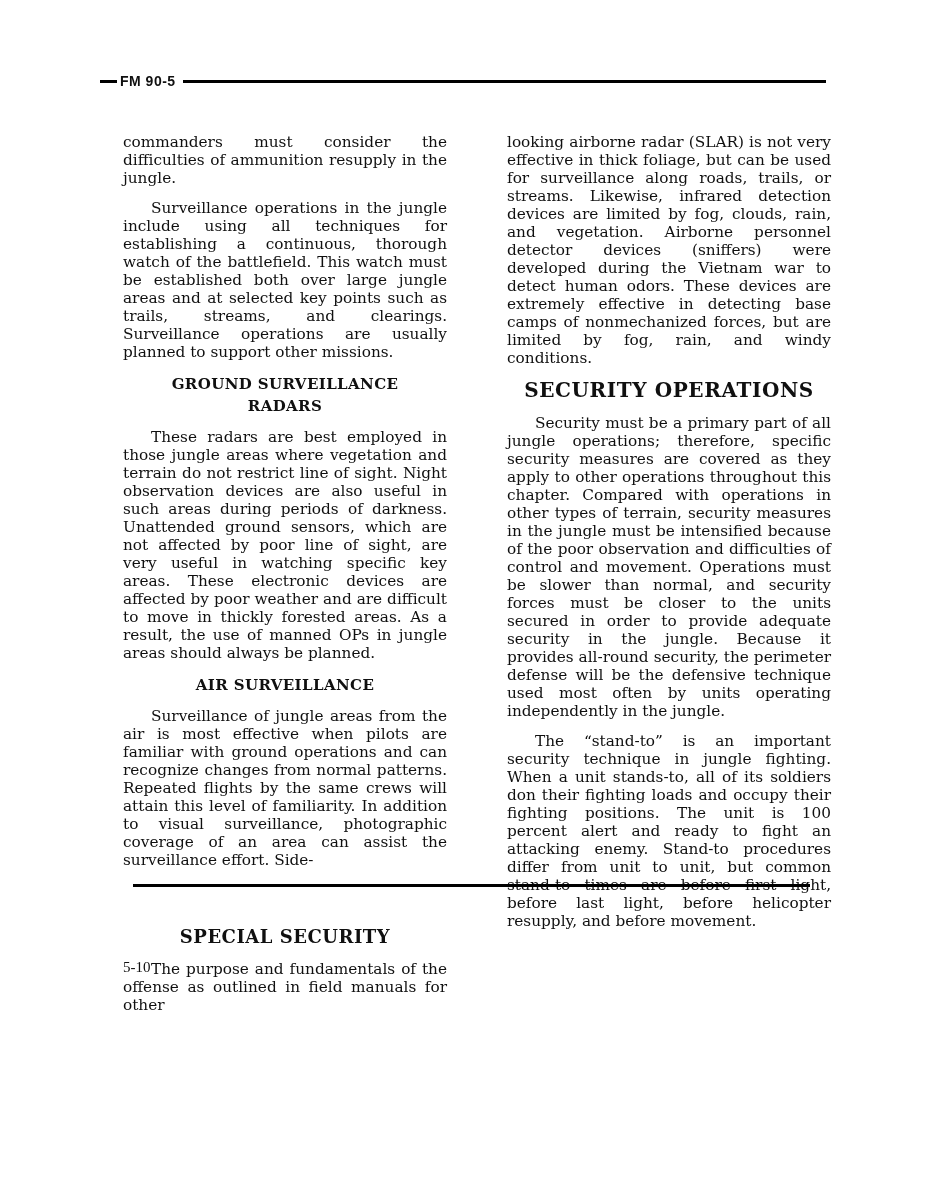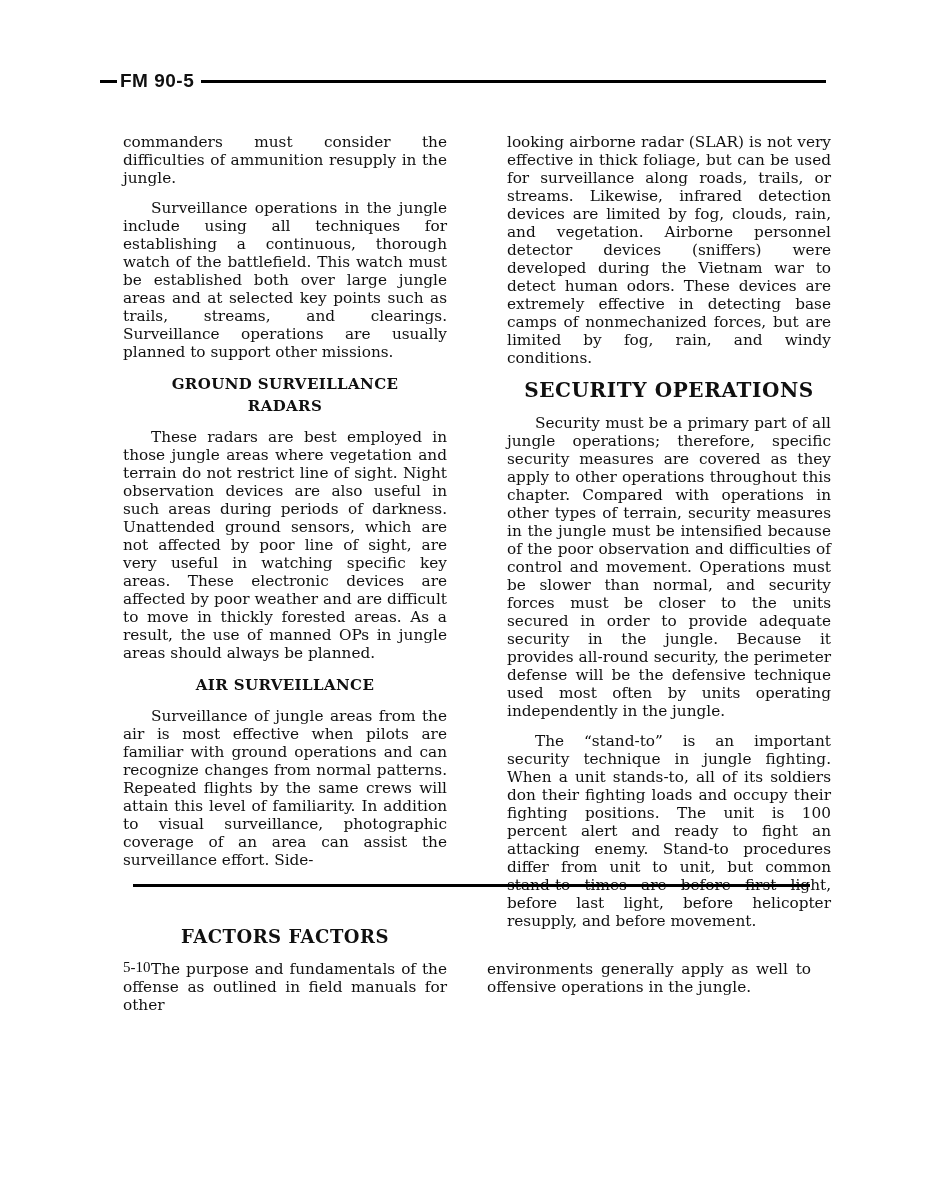--- a/index.html
+++ b/index.html
@@ -22,21 +22,21 @@
   
   .doc-header {
     position: absolute;
     top: 72px;
     left: 100px;
     right: 105px;
     display: flex;
     align-items: center;
     font-family: "Liberation Sans", sans-serif;
     font-weight: bold;
-    font-size: 19px;
+    font-size: 14px;
   }
   .rule {
     background: #000000;
     height: 3px;
   }
   .rule-left { width: 17px; margin-right: 3px; }
   .rule-right { flex: 1; margin-left: 7px; }
   .doc-id { letter-spacing: 0.5px; white-space: nowrap; }
 
   
@@ -158,25 +158,22 @@
     </div>
 
   </main>
 
   <div class="section-row">
     <span class="section-rule"></span>
   </div>
 
   <div class="section-body">
     <div class="col">
-      <h2 class="special-head">FACTORS FACTORS</h2>
+      <h2 class="special-head">SPECIAL SECURITY</h2>
       <p>The purpose and fundamentals of the offense as outlined in field manuals for other</p>
-    </div>
-    <div class="col col-offset">
-      <p class="noindent">environments generally apply as well to offensive operations in the jungle.</p>
     </div>
   </div>
 
   <footer class="page-footer">
     <span>5-10</span>
   </footer>
 
 </div>
 
 </body></html>

